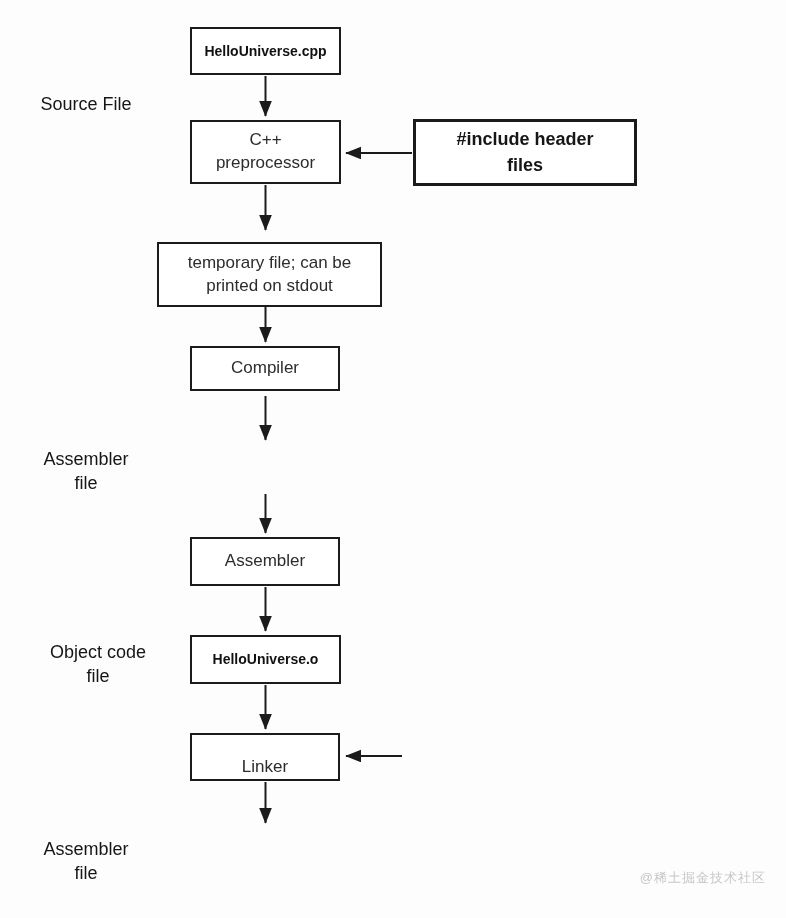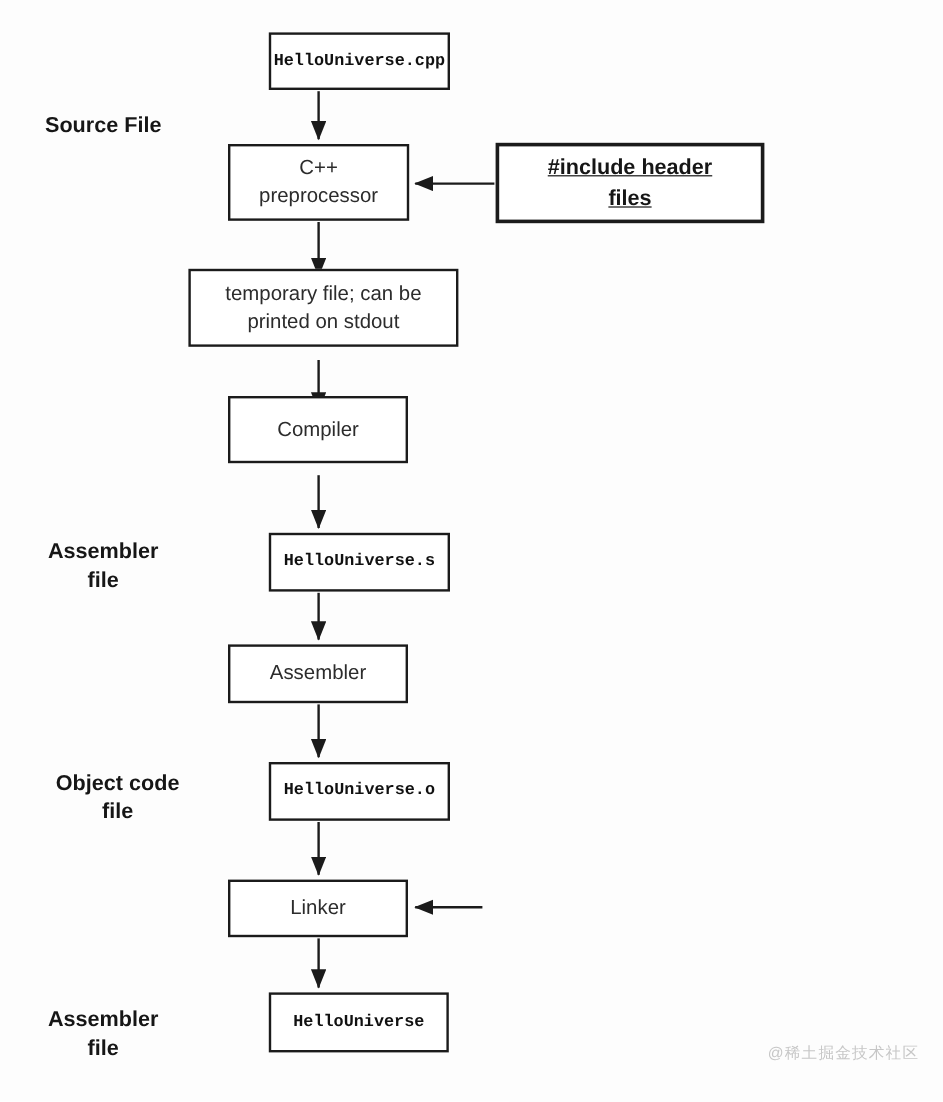--- a/index.html
+++ b/index.html
@@ -18,31 +18,31 @@
     box-sizing:border-box;
     border:2px solid #1b1b1b;
     background:#ffffff;
     display:flex;align-items:center;justify-content:center;
     text-align:center;
     white-space:pre-line;
     line-height:1.35;
   }
   .sans{font-size:17px;color:#2c2c2c;}
   .mono{
-    font-family:Liberation Mono, monospace;
-    font-weight:bold;font-size:14px;color:#111;margin-left:34px;
+    font-family:Liberation Sans, sans-serif;
+    font-weight:bold;font-size:14px;color:#111;
   }
   .side-box{
     border-width:3px;
     font-weight:bold;font-size:18px;color:#161616;
     line-height:1.4;
   }
   .stage-label{
     position:absolute;
-    font-weight:bold;font-size:18px;color:#161616;
+    font-weight:normal;font-size:18px;color:#161616;
     text-align:center;white-space:pre-line;line-height:1.33;
   }
   .watermark{
     position:absolute;
     font-size:13px;color:#c7c7c7;
     letter-spacing:1px;
   }
 </style>
 </head>
 <body>
@@ -71,50 +71,44 @@
 
   <div class="box mono" style="left:190px;top:27px;width:151px;height:48px;">
     <span>HelloUniverse.cpp</span>
   </div>
 
   <div class="box sans" style="left:190px;top:120px;width:151px;height:64px;">
     <span>C++
 preprocessor</span>
   </div>
 
-  <div class="box sans" style="left:157px;top:224px;width:225px;height:65px;">
+  <div class="box sans" style="left:157px;top:242px;width:225px;height:65px;">
     <span>temporary file; can be
 printed on stdout</span>
   </div>
 
-  <div class="box sans" style="left:190px;top:330px;width:150px;height:56px;">
+  <div class="box sans" style="left:190px;top:346px;width:150px;height:45px;">
     <span>Compiler</span>
   </div>
 
-  <div class="box mono" style="left:190px;top:444px;width:151px;height:49px;">
-    <span>HelloUniverse.s</span>
-  </div>
 
   <div class="box sans" style="left:190px;top:537px;width:150px;height:49px;">
     <span>Assembler</span>
   </div>
 
   <div class="box mono" style="left:190px;top:635px;width:151px;height:49px;text-align:right;">
     <span>HelloUniverse.o</span>
   </div>
 
-  <div class="box sans" style="left:190px;top:733px;width:150px;height:48px;">
+  <div class="box sans" style="left:190px;top:733px;width:150px;height:48px;align-items:flex-end;">
     <span>Linker</span>
   </div>
 
-  <div class="box mono" style="left:190px;top:827px;width:150px;height:50px;">
-    <span>HelloUniverse</span>
-  </div>
 
-  <div class="box side-box" style="left:413px;top:119px;width:224px;height:67px;text-decoration:underline;">
+  <div class="box side-box" style="left:413px;top:119px;width:224px;height:67px;">
     <span>#include header
 files</span>
   </div>
 
 
   <div class="stage-label" style="left:16px;top:93px;width:140px;">Source File</div>
 
   <div class="stage-label" style="left:16px;top:448px;width:140px;">Assembler
 file</div>
 

